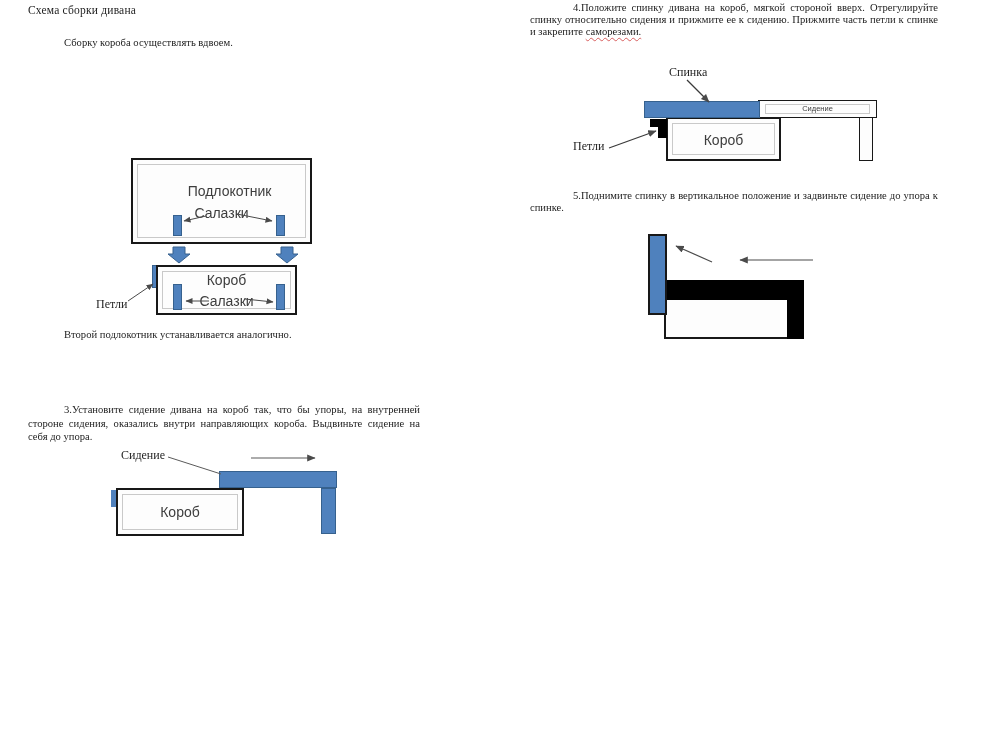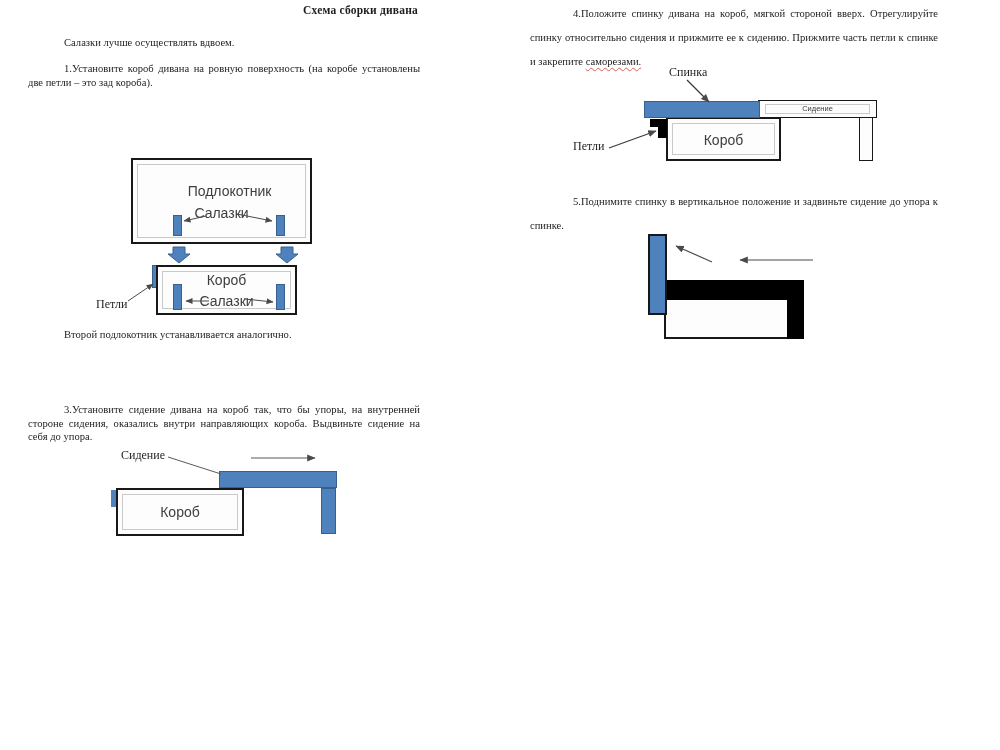--- a/index.html
+++ b/index.html
@@ -2,24 +2,24 @@
 <html><head>
 <meta charset="utf-8">
 <style>
   html,body { margin:0; padding:0; background:#fff; }
   .pg {
     position:relative; width:1000px; height:750px; background:#ffffff;
     font-family:"Liberation Serif","DejaVu Serif",serif; color:#1d1d1d;
     overflow:hidden;
   }
   .abs { position:absolute; }
-  .doc-title { font-weight:bold; font-size:11.5px; text-align:right; letter-spacing:.2px; }
+  .doc-title { font-weight:normal; font-size:11.5px; text-align:left; letter-spacing:.2px; }
   .para { font-size:10.6px; text-align:justify; }
   .lh14 { line-height:13.6px; }
-  .lh15 { line-height:24px; }
+  .lh15 { line-height:12px; }
   .ind36 { text-indent:36px; }
   .ind43 { text-indent:43px; }
   .noj { text-align:left; }
   .misspell {
     text-decoration:underline; text-decoration-style:wavy;
     text-decoration-color:#d86060; text-decoration-thickness:1px;
     text-underline-offset:2px;
   }
   
   .dbox { position:absolute; border:2px solid #181818; background:#fdfdfd; box-sizing:border-box; }
@@ -34,23 +34,22 @@
   .clabel { position:absolute; font-size:12px; color:#1d1d1d; white-space:nowrap; }
   svg.overlay { position:absolute; left:0; top:0; pointer-events:none; }
 </style>
 </head>
 <body>
 
 <div class="pg">
 
   <div class="abs doc-title" style="left:28px; top:4px; width:390px;">Схема сборки дивана</div>
 
-  <div class="abs para lh14 ind36 noj" style="left:28px; top:36px; width:392px;">Салазки лучше осуществлять вдвоем.</div>
+  <div class="abs para lh14 ind36 noj" style="left:28px; top:36px; width:392px;">Сборку короба осуществлять вдвоем.</div>
 
-  <div class="abs para lh14 ind36" style="left:28px; top:62px; width:392px;">1.Установите короб дивана на ровную поверхность (на коробе установлены две петли – это зад короба).</div>
 
 
   <div>
     <div class="dbox" style="left:131px; top:158px; width:181px; height:86px;">
       <div class="dinner"></div>
     </div>
     <div class="slabel" style="left:131px; top:186px; width:181px;margin-left:8px;">Подлокотник</div>
     <div class="slabel" style="left:131px; top:208px; width:181px;">Салазки</div>
     <div class="blue" style="left:173px; top:215px; width:9px; height:21px;"></div>
     <div class="blue" style="left:276px; top:215px; width:9px; height:21px;"></div>

